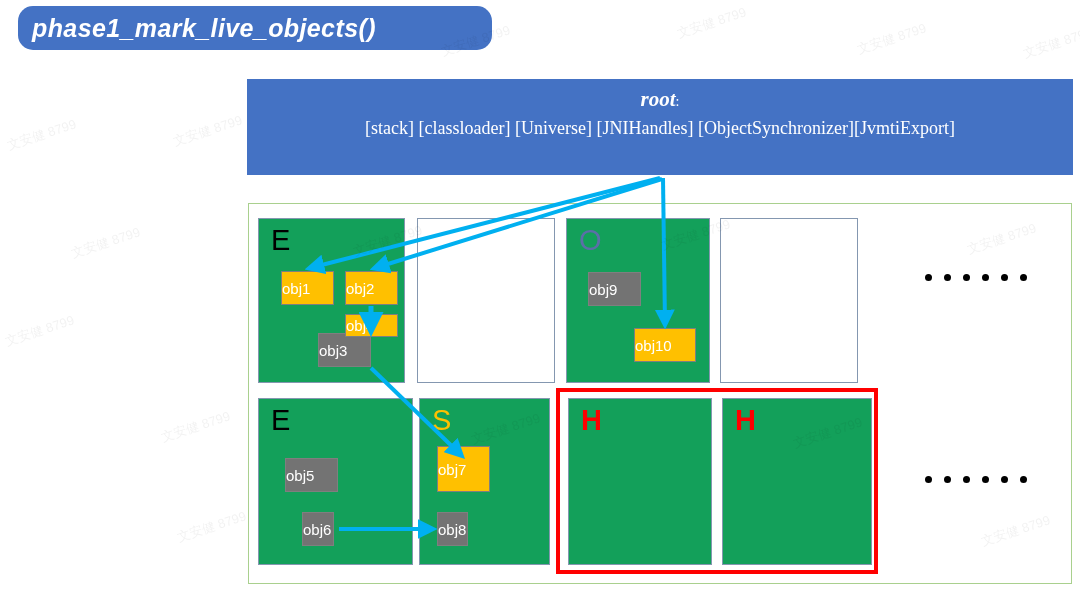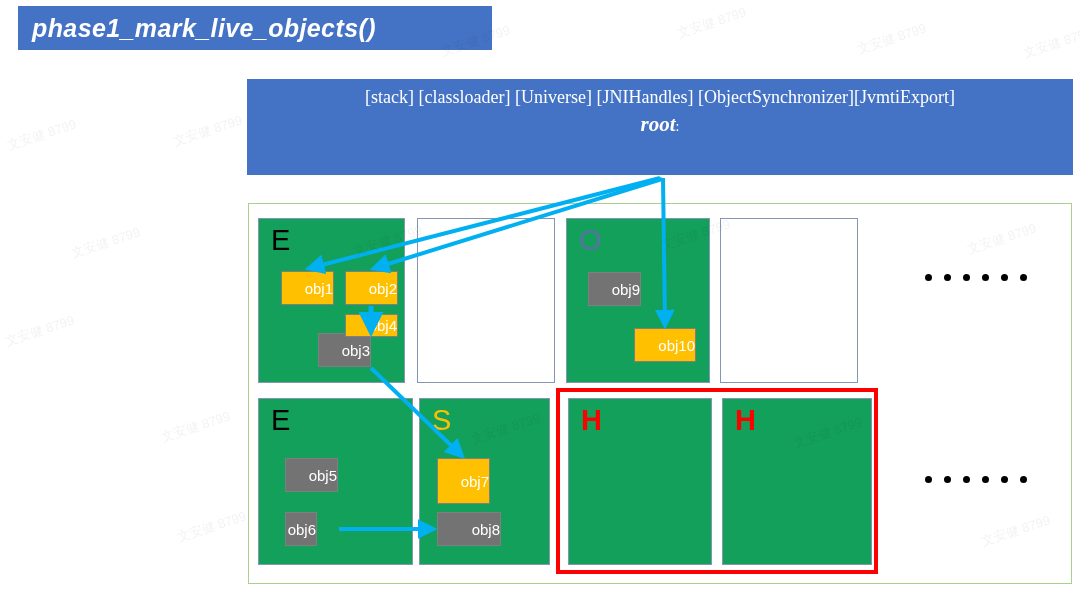--- a/index.html
+++ b/index.html
@@ -21,20 +21,21 @@
     position: absolute;
     left: 18px;
     top: 6px;
     width: 474px;
     height: 44px;
     background: #4472c4;
     display: flex;
     align-items: center;
     padding-left: 14px;
     box-sizing: border-box;
+    border-radius: 15px;
   }
   #title-text {
     color: #ffffff;
     font-style: italic;
     font-weight: 700;
     font-size: 25px;
     letter-spacing: 0.4px;
     white-space: nowrap;
   }
 
@@ -108,21 +109,21 @@
   .label-o  { color: #5b6fa8; }
   .label-s  { color: #ffc000; }
   .label-h  { color: #ff0000; font-weight: 700; }
 
   
   .obj {
     position: absolute;
     box-sizing: border-box;
     display: flex;
     align-items: center;
-    justify-content: flex-end;
+    justify-content: flex-start;
     color: #ffffff;
     font-size: 15px;
     border: 1px solid #7f7f7f;
   }
   .obj.orange { background: #ffc000; }
   .obj.blue   { background: #737373; }
 
   
   #obj11 {
     position: absolute;
@@ -195,24 +196,24 @@
 </head>
 <body>
 
 <div id="page">
 
   <div id="title-banner">
     <span id="title-text">phase1_mark_live_objects()</span>
   </div>
 
   <div id="root-box">
-    <div id="root-roots">[stack] [classloader] [Universe] [JNIHandles] [ObjectSynchronizer][JvmtiExport]</div>
     <div id="root-title">
       <span>root</span><span class="colon">:</span>
     </div>
+    <div id="root-roots">[stack] [classloader] [Universe] [JNIHandles] [ObjectSynchronizer][JvmtiExport]</div>
   </div>
 
   <div id="heap-container"></div>
 
   <div class="region green" style="left:258px; top:218px; width:147px; height:165px;">
     <span class="region-label label-e">E</span>
   </div>
   <div class="obj orange" style="left:281px; top:271px; width:53px; height:34px;">
     <span>obj1</span>
   </div>
@@ -248,31 +249,31 @@
     <span class="dot"></span>
     <span class="dot"></span>
   </div>
 
   <div class="region green" style="left:258px; top:398px; width:155px; height:167px;">
     <span class="region-label label-e">E</span>
   </div>
   <div class="obj blue" style="left:285px; top:458px; width:53px; height:34px;">
     <span>obj5</span>
   </div>
-  <div class="obj blue" style="left:285px; top:512px; width:32px; height:34px;">
+  <div class="obj blue" style="left:302px; top:512px; width:32px; height:34px;">
     <span>obj6</span>
   </div>
 
   <div class="region green" style="left:419px; top:398px; width:131px; height:167px;">
     <span class="region-label label-s">S</span>
   </div>
-  <div class="obj orange" style="left:437px; top:458px; width:53px; height:46px;">
+  <div class="obj orange" style="left:437px; top:446px; width:53px; height:46px;">
     <span>obj7</span>
   </div>
-  <div class="obj blue" style="left:437px; top:512px; width:64px; height:34px;">
+  <div class="obj blue" style="left:437px; top:512px; width:31px; height:34px;">
     <span>obj8</span>
   </div>
 
   <div class="region green" style="left:568px; top:398px; width:144px; height:167px;">
     <span class="region-label label-h">H</span>
   </div>
   <div class="region green" style="left:722px; top:398px; width:150px; height:167px;">
     <span class="region-label label-h">H</span>
   </div>
 

